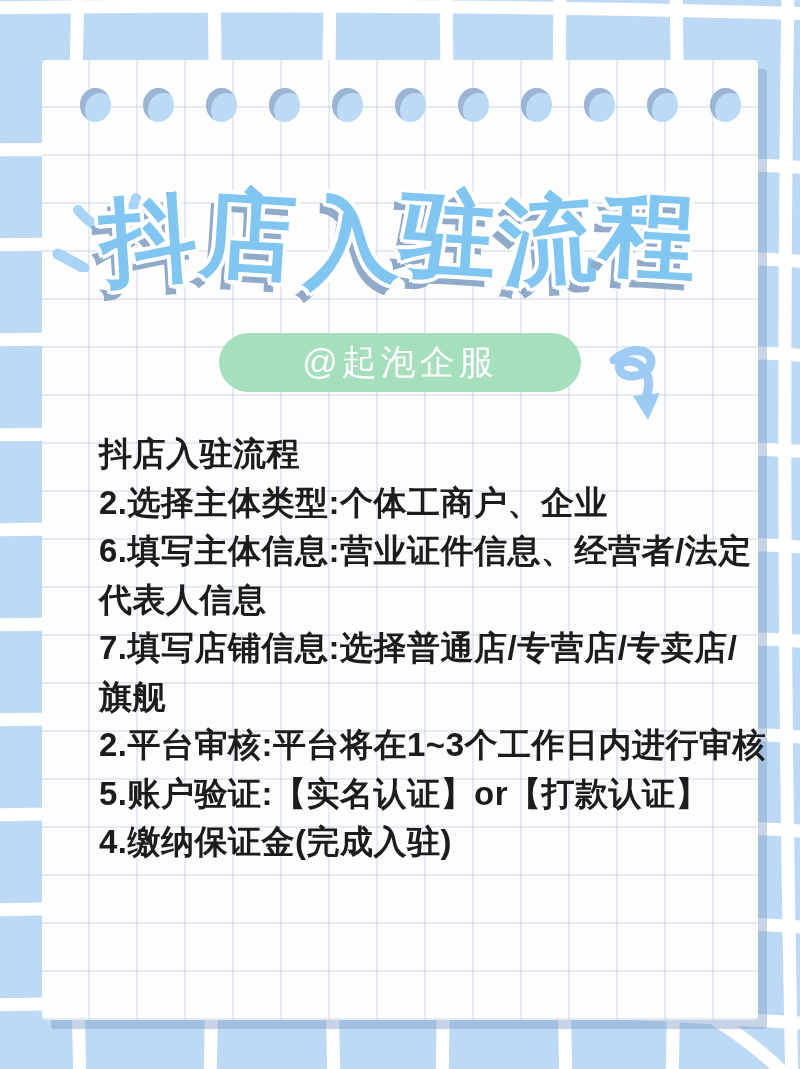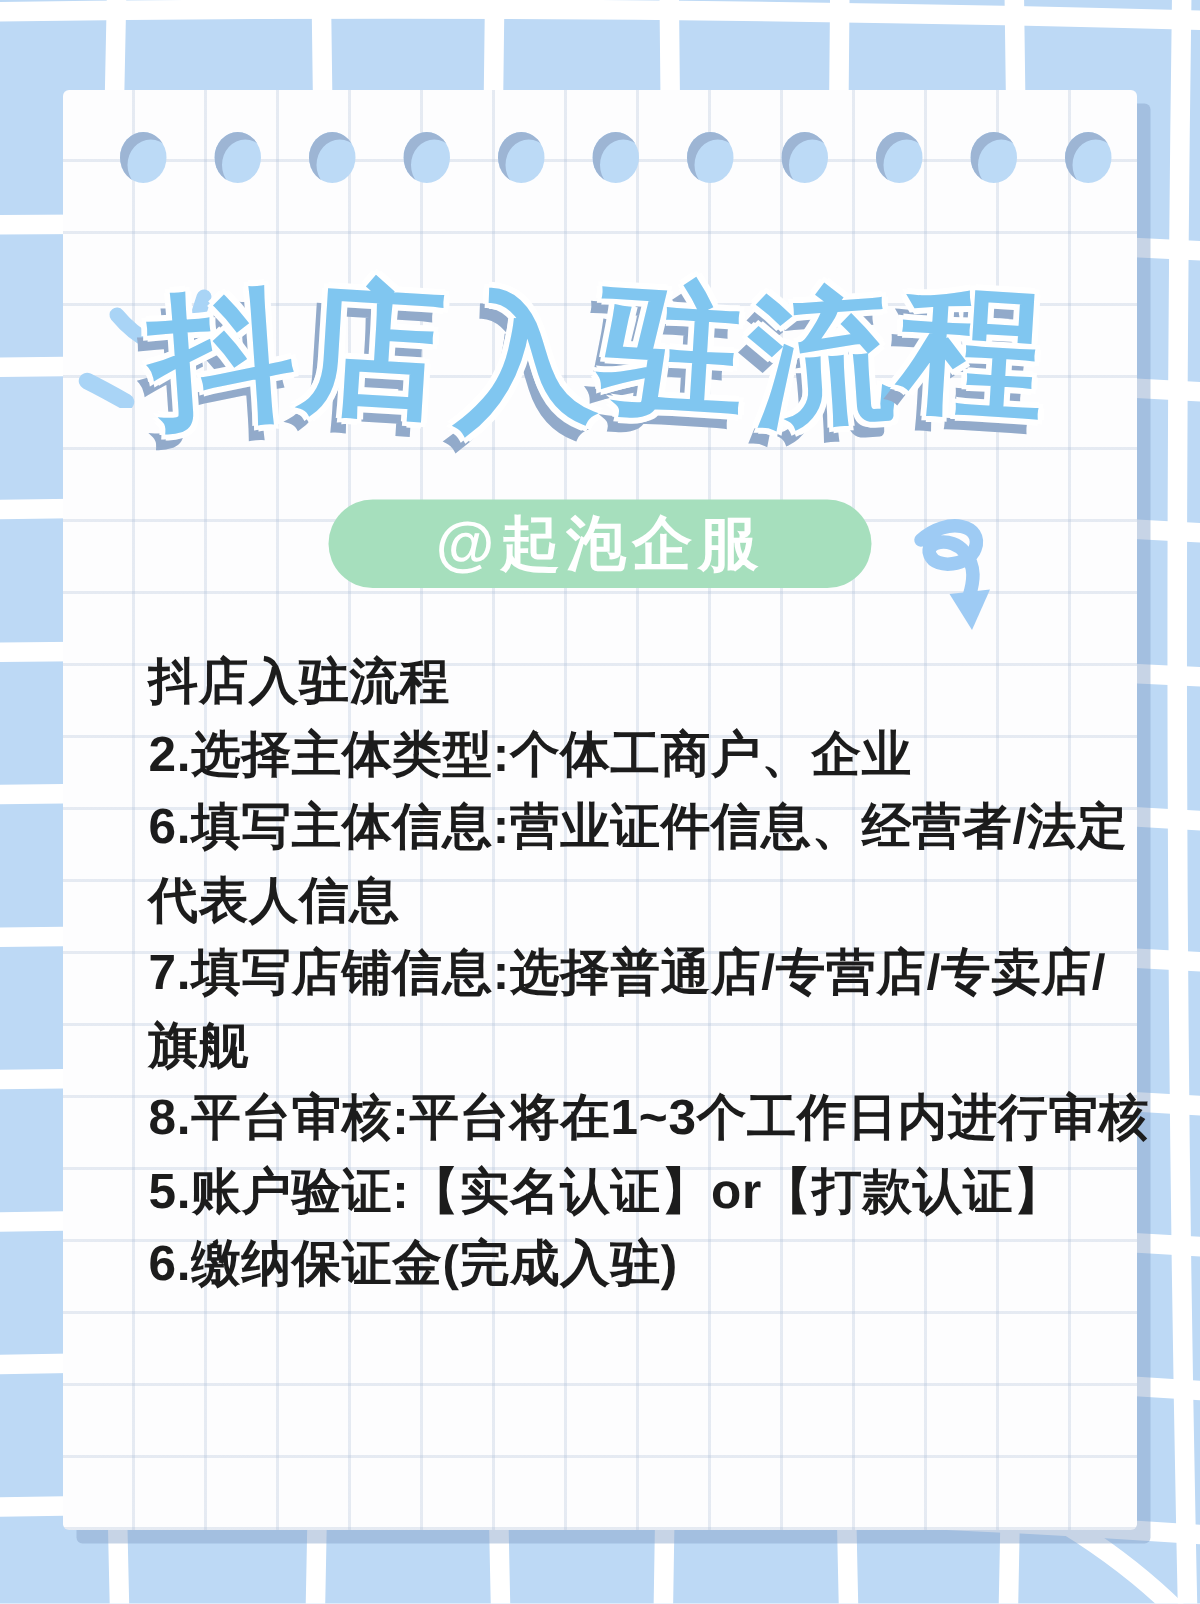--- a/index.html
+++ b/index.html
@@ -38,21 +38,21 @@
       0 -4px 0 #FFFFFF, 0 4px 0 #FFFFFF, -4px 0 0 #FFFFFF, 4px 0 0 #FFFFFF,
       -3px -3px 0 #FFFFFF, 3px -3px 0 #FFFFFF, -3px 3px 0 #FFFFFF, 3px 3px 0 #FFFFFF,
       -7px 10px 0 #92AACA;
   }
   .tchar:nth-child(odd){transform:rotate(-4deg) translateY(3px);}
   .tchar:nth-child(even){transform:rotate(3.5deg) translateY(-2px);}
   .author-badge{
     position:absolute;left:177px;top:273px;width:362px;height:59px;
     background:#A6DFBD;border-radius:30px;
     display:flex;align-items:center;justify-content:center;
-    color:#FFFFFF;font-size:40px;font-weight:700;letter-spacing:4px;
+    color:#FFFFFF;font-size:35px;font-weight:400;letter-spacing:4px;
   }
   .arrow-doodle{position:absolute;left:560px;top:278px;width:72px;height:96px;}
   .body-text{position:absolute;left:57px;top:370px;width:640px;}
   .body-line{
     font-size:33px;line-height:48.5px;font-weight:700;color:#1C1C1C;
     letter-spacing:.5px;white-space:nowrap;
   }
 </style>
 </head>
 <body>
@@ -116,18 +116,18 @@
     <polygon points="31,58 58,55 46,82" fill="#9ECBF4"></polygon>
   </svg>
 
   <div class="body-text">
     <div class="body-line">抖店入驻流程</div>
     <div class="body-line">2.选择主体类型:个体工商户、企业</div>
     <div class="body-line">6.填写主体信息:营业证件信息、经营者/法定</div>
     <div class="body-line">代表人信息</div>
     <div class="body-line">7.填写店铺信息:选择普通店/专营店/专卖店/</div>
     <div class="body-line">旗舰</div>
-    <div class="body-line">8.平台审核:平台将在1~3个工作日内进行审核</div>
+    <div class="body-line">2.平台审核:平台将在1~3个工作日内进行审核</div>
     <div class="body-line">5.账户验证:【实名认证】or【打款认证】</div>
-    <div class="body-line">6.缴纳保证金(完成入驻)</div>
+    <div class="body-line">4.缴纳保证金(完成入驻)</div>
   </div>
 
 </div>
 
 </body></html>

